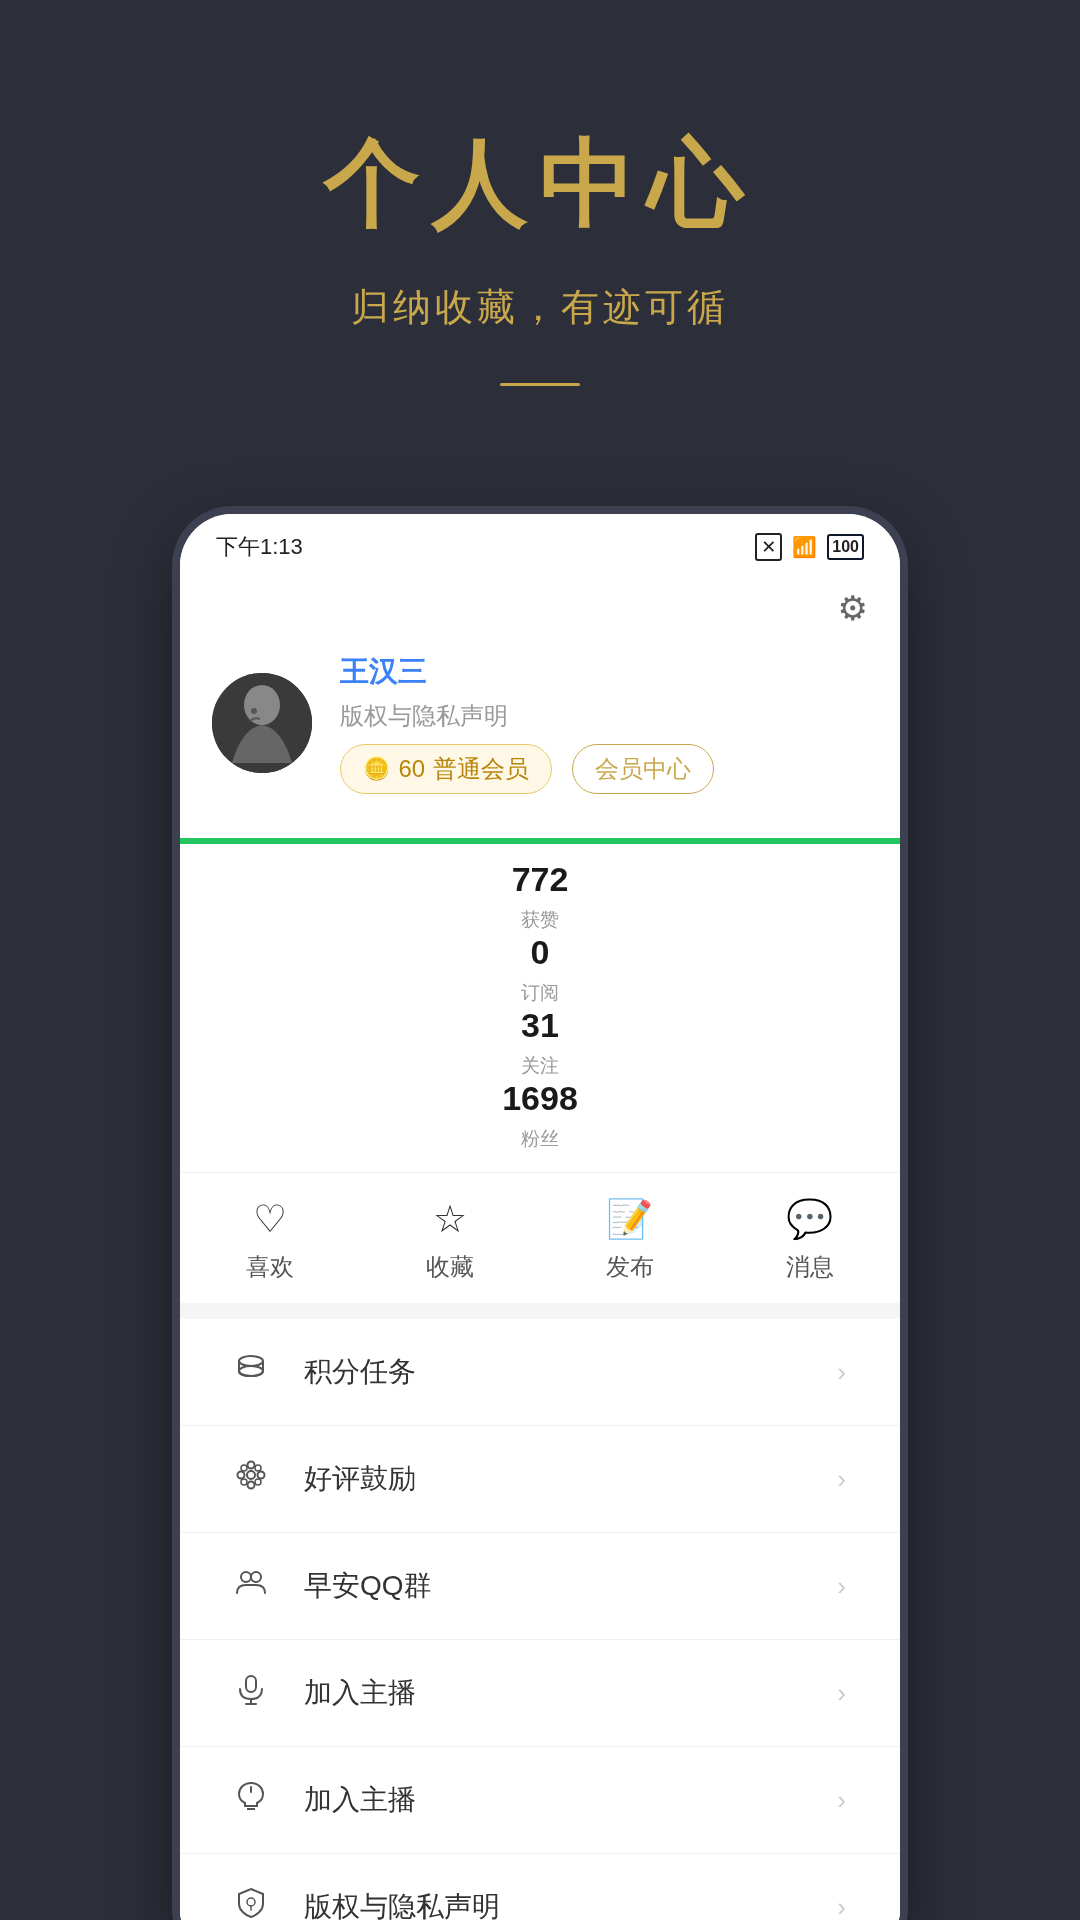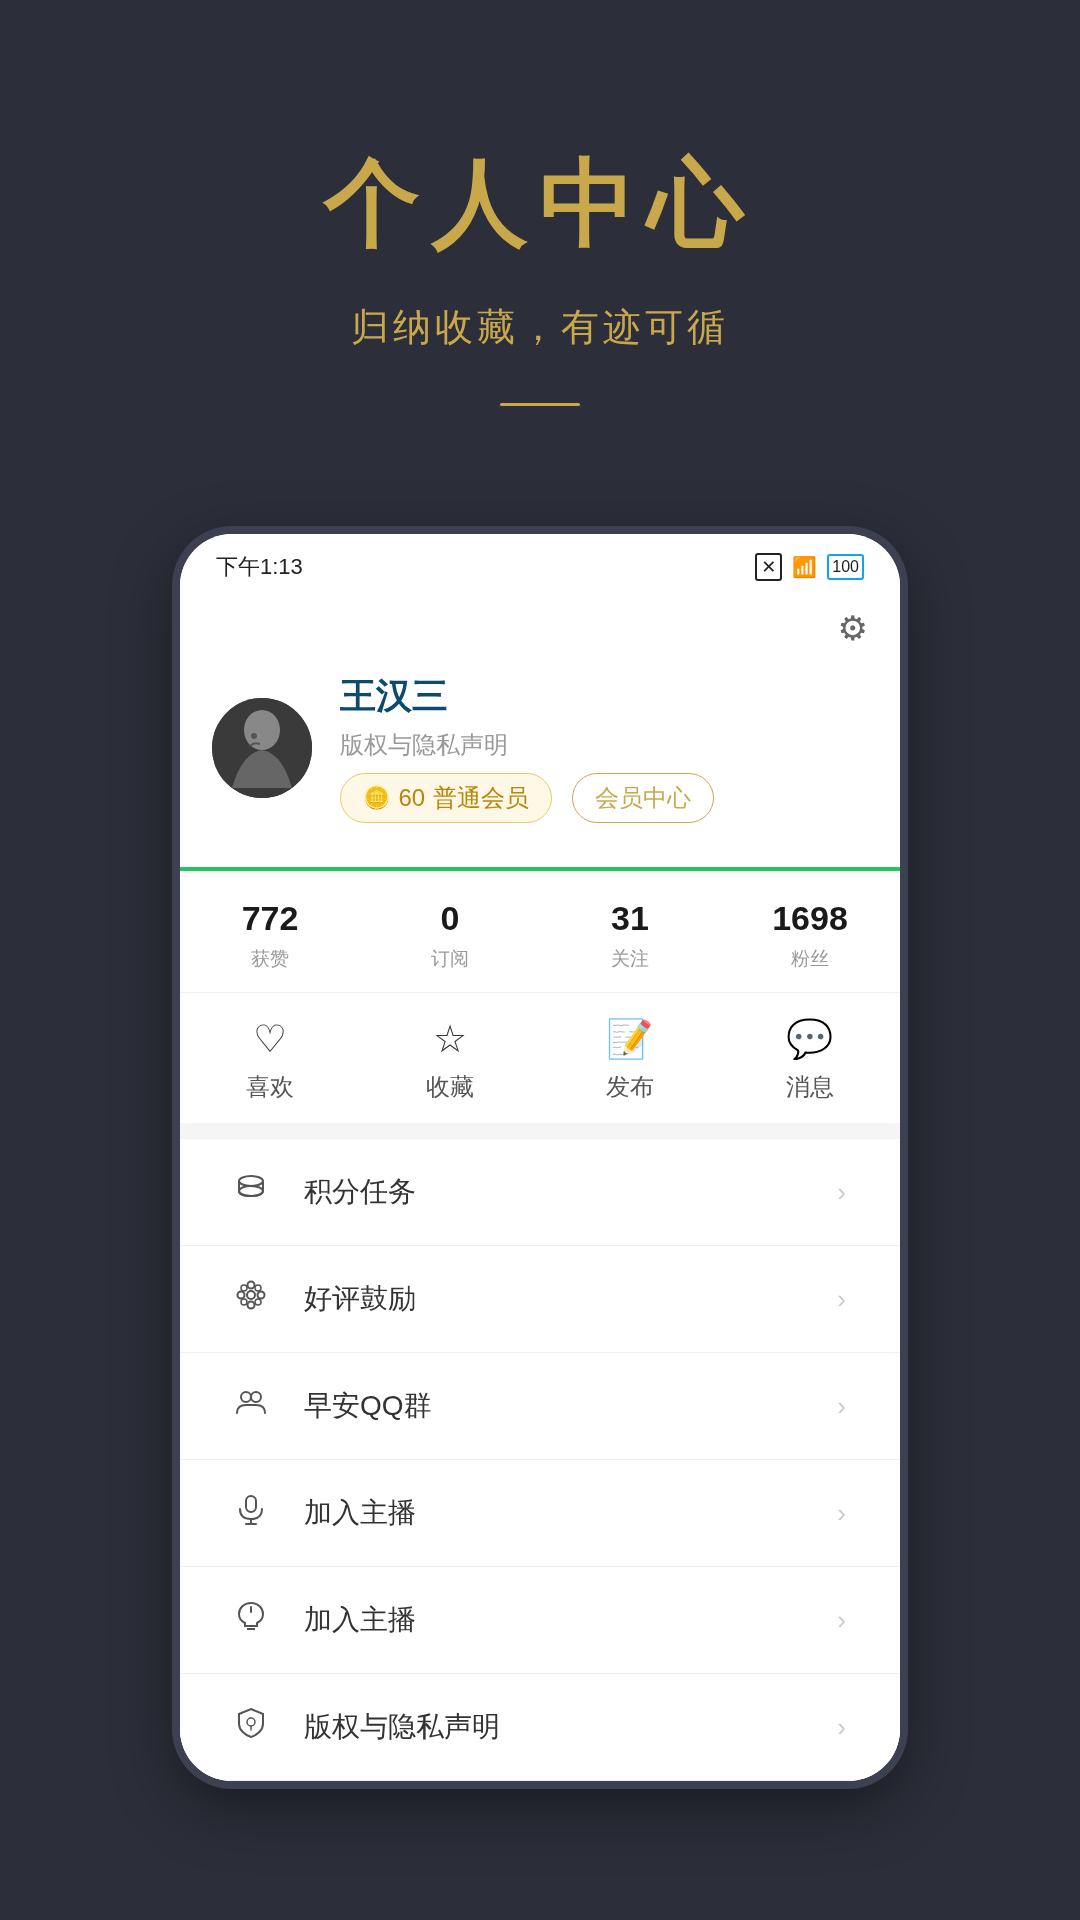--- a/index.html
+++ b/index.html
@@ -12,21 +12,20 @@
       display: flex;
       flex-direction: column;
       align-items: center;
     }
 
     
     .page-header {
       width: 100%;
       text-align: center;
       padding: 120px 0 60px;
-      margin-top: 20px;
     }
     .page-title {
       font-size: 96px;
       font-weight: 700;
       color: #c9a84c;
       letter-spacing: 12px;
       margin-bottom: 32px;
     }
     .page-subtitle {
       font-size: 38px;
@@ -69,25 +68,25 @@
       color: #222;
     }
     .status-right {
       display: flex;
       align-items: center;
       gap: 10px;
     }
     .battery-icon {
       display: inline-flex;
       align-items: center;
-      border: 2px solid #0ea5e9;
+      border: 2px solid #0f172a;
       border-radius: 3px;
       padding: 2px 3px;
       font-size: 16px;
-      font-weight: 400;
+      font-weight: 700;
     }
     .wifi-icon {
       font-size: 20px;
     }
     .cancel-icon {
       font-size: 18px;
       border: 2px solid #222;
       border-radius: 3px;
       padding: 1px 4px;
     }
@@ -136,23 +135,23 @@
       align-items: center;
       justify-content: center;
     }
     
     .profile-info {
       display: flex;
       flex-direction: column;
       gap: 8px;
     }
     .username {
-      font-size: 36px;
+      font-size: 29px;
       font-weight: 600;
-      color: #0c4a6e;
+      color: #3b82f6;
       font-family: Liberation Serif, serif;
     }
     .user-bio {
       font-size: 24px;
       color: #999;
     }
     .badge-row {
       display: flex;
       gap: 20px;
       margin-top: 4px;
@@ -179,22 +178,23 @@
       color: #c9a84c;
     }
     .coin-icon {
       font-size: 22px;
     }
 
     
     .stats-row {
       display: flex;
       background: #fff;
-      border-top: 4px solid #22c55e;
-      padding: 28px 0 20px;
+      border-top: 6px solid #22c55e;
+      padding: 16px 0 20px;
+      flex-direction: column;
     }
     .stat-item {
       flex: 1;
       display: flex;
       flex-direction: column;
       align-items: center;
       gap: 8px;
     }
     .stat-number {
       font-size: 34px;

